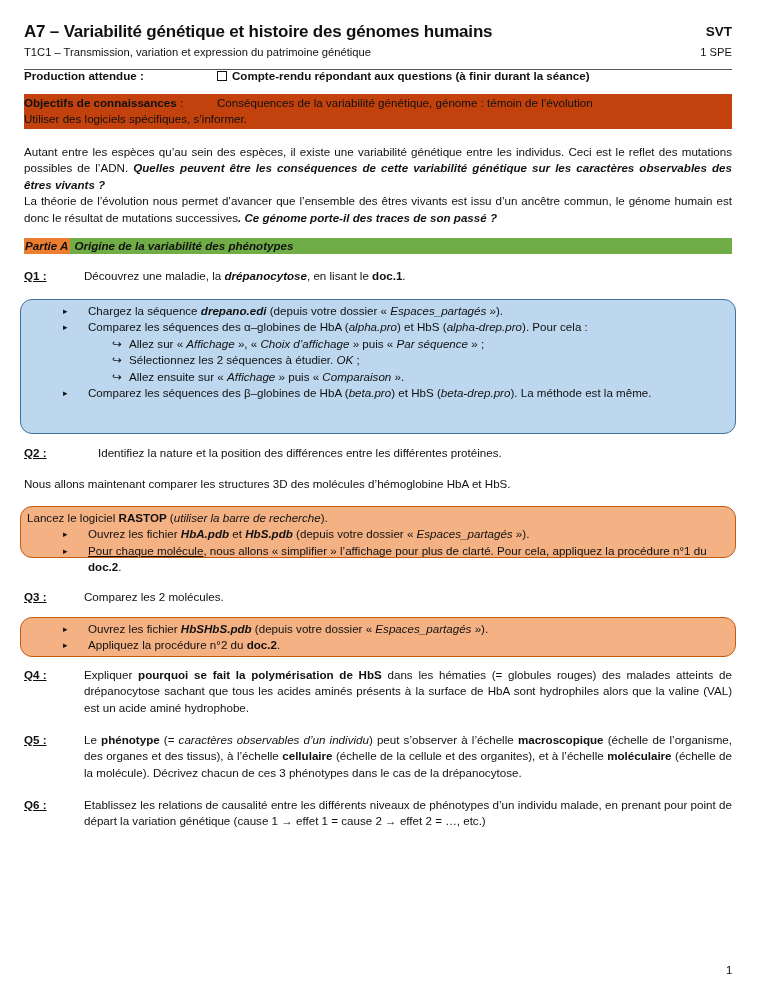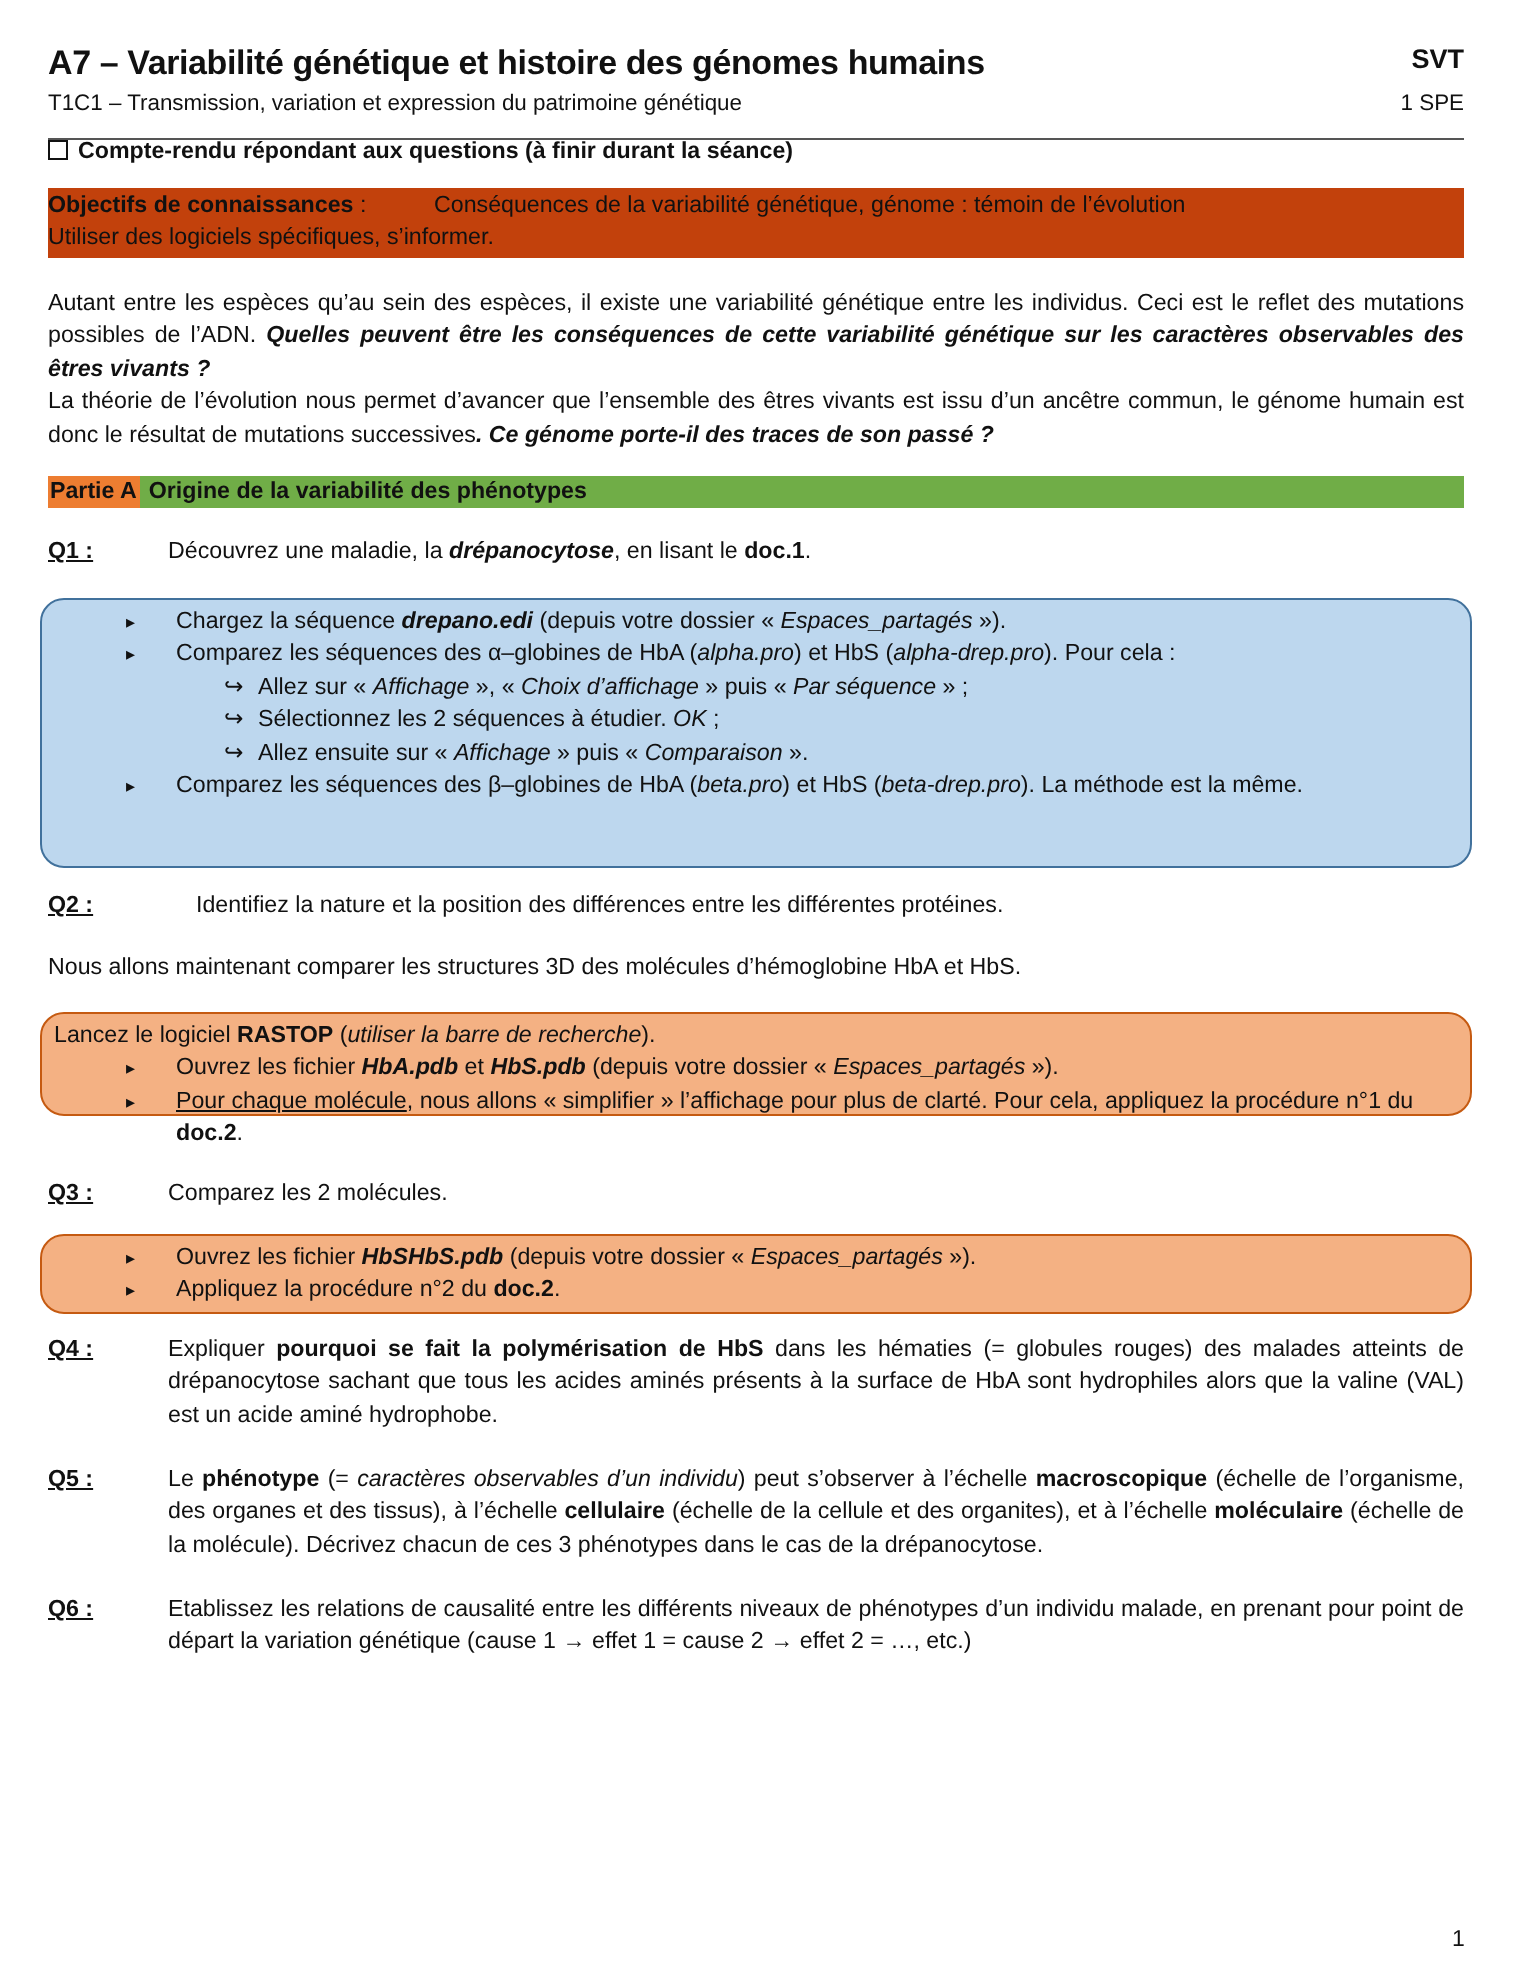--- a/index.html
+++ b/index.html
@@ -10,21 +10,21 @@
     color: #111;
     position: relative;
     overflow: hidden;
     line-height: 1.42;
   }
   b, .b { font-weight: bold; }
   i, .i { font-style: italic; }
   .u { text-decoration: underline; }
 
   .header { position: absolute; left: 24px; top: 20px; width: 708px; }
-  .title-row { display: flex; justify-content: space-between; align-items: flex-start; }
+  .title-row { display: flex; justify-content: space-between; align-items: center; }
   .title { font-size: 17px; font-weight: bold; letter-spacing: -0.2px; }
   .subject { font-size: 13.5px; font-weight: bold; }
   .sub-row { display: flex; justify-content: space-between; font-size: 11.2px; margin-top: 1px; gap: 48px; }
   .hr { height: 1px; background: #555; margin-top: 8px; }
 
   .prod-row { position: absolute; left: 24px; top: 68px; width: 708px; display: flex; font-weight: bold; }
   .prod-label { width: 193px; }
   .checkbox {
     display: inline-block; width: 10px; height: 10px; border: 1.4px solid #111;
     vertical-align: -1px; margin-right: 5px;
@@ -38,20 +38,21 @@
   .obj-label { width: 193px; }
   .obj-label b { font-weight: bold; }
 
   .intro { position: absolute; left: 24px; top: 144px; width: 708px; text-align: justify; }
   .intro p { margin: 0; }
 
   .partie {
     position: absolute; left: 24px; top: 238px; width: 708px; height: 16px;
     background: #70ad47; font-weight: bold; display: flex; align-items: center;
     line-height: 16px;
+    font-style: italic;
   }
   .partie-tag { background: #ed7d31; padding: 0 2px 0 1px; height: 16px; }
   .partie-title { padding-left: 4px; }
 
   .q { position: absolute; left: 24px; width: 708px; display: flex; text-align: justify; }
   .q-label { width: 60px; flex: none; font-weight: bold; text-decoration: underline; }
   .q-text { flex: 1; }
 
   .plain { position: absolute; left: 24px; width: 708px; }
 
@@ -79,20 +80,21 @@
     <span class="subject">SVT</span>
   </div>
   <div class="sub-row">
     <span>T1C1 – Transmission, variation et expression du patrimoine génétique</span>
     <span>1 SPE</span>
   </div>
   <div class="hr"></div>
 </div>
 
 <div class="prod-row">
+  <span class="prod-label">Production attendue :</span>
   <span>
     <span class="checkbox"></span><span>Compte-rendu répondant aux questions (à finir durant la séance)</span>
   </span>
 </div>
 
 <div class="obj-box">
   <div class="obj-row">
     <span class="obj-label"><b>Objectifs de connaissances</b><span> :</span></span>
     <span>Conséquences de la variabilité génétique, génome : témoin de l’évolution</span>
   </div>

